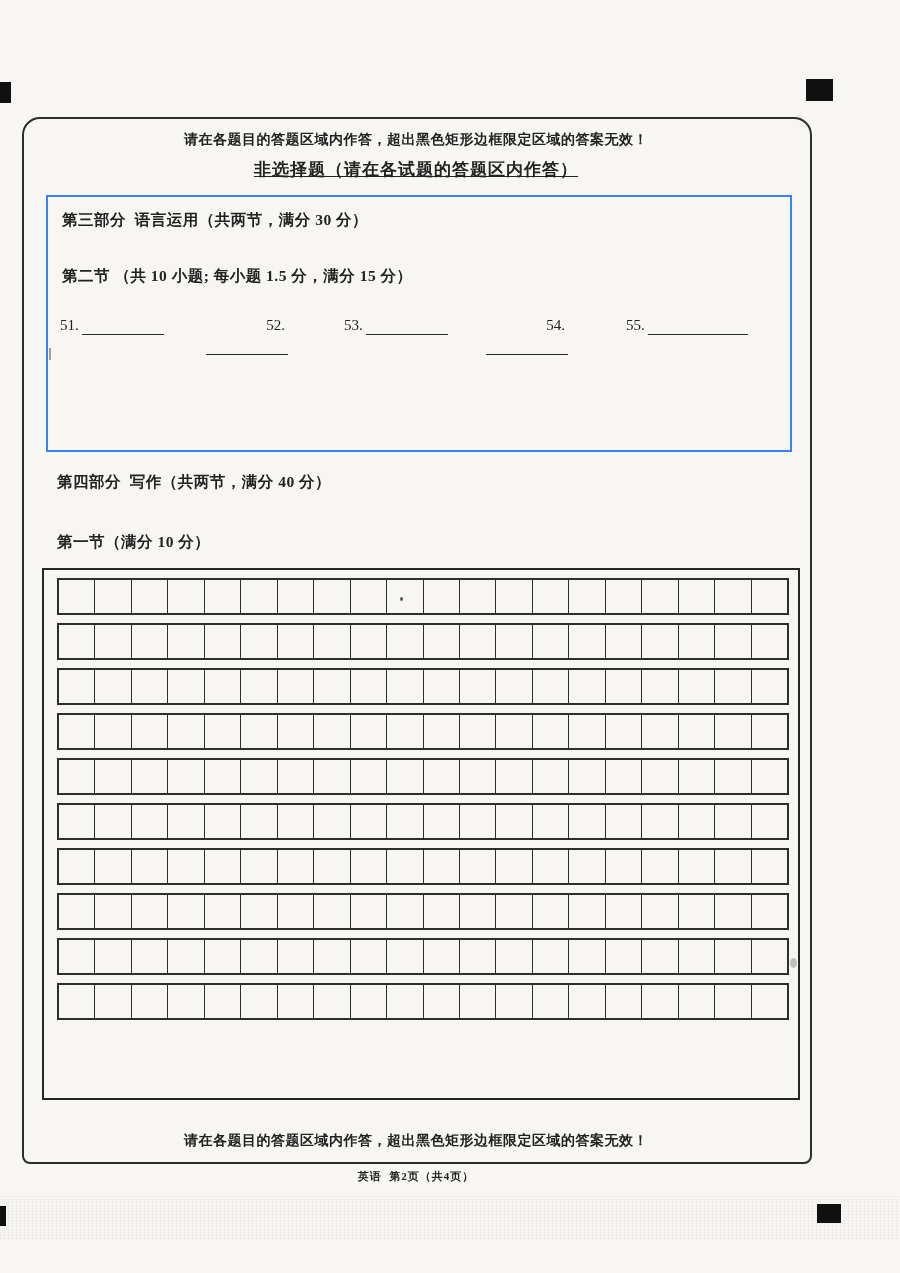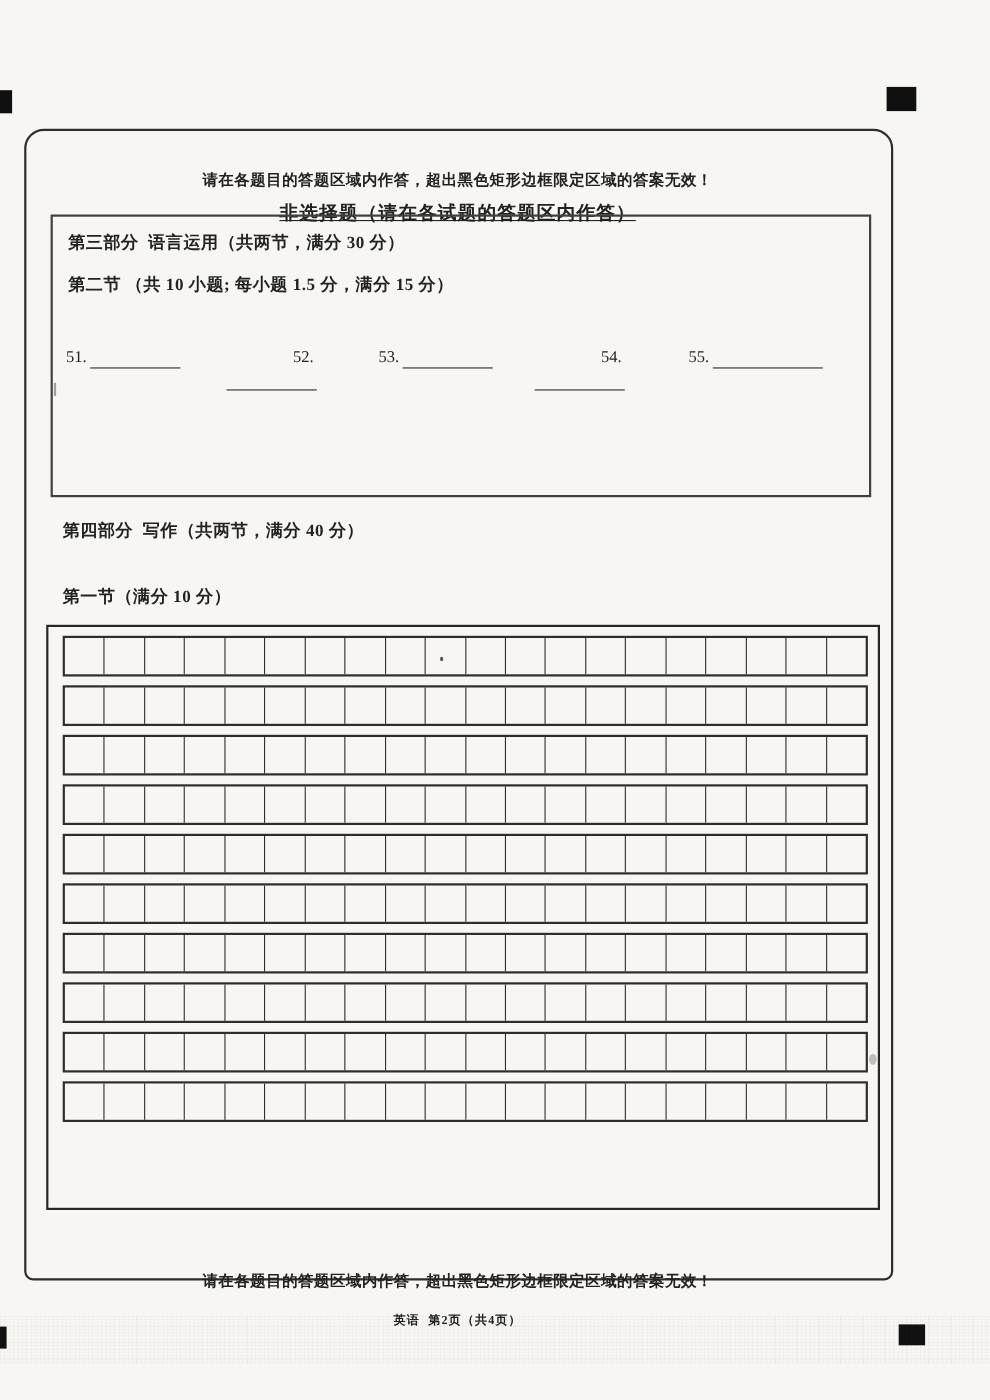--- a/index.html
+++ b/index.html
@@ -17,34 +17,34 @@
   .f-tr{left:806px;top:79px;width:27px;height:22px;}
   .f-br{left:817px;top:1204px;width:24px;height:19px;}
   .f-bl{left:0;top:1206px;width:6px;height:20px;}
 
   
   .page-outline{
     position:absolute;left:22px;top:117px;width:786px;height:1043px;
     border:2px solid #2d2d2d;border-radius:18px 18px 8px 8px;
   }
 
-  .centered-line{position:absolute;left:22px;width:788px;text-align:center;font-weight:bold;white-space:pre;margin-top:24px;}
+  .centered-line{position:absolute;left:22px;width:788px;text-align:center;font-weight:bold;white-space:pre;}
   .top-instruction{top:131px;font-size:14px;letter-spacing:.5px;}
   .section-heading{top:158px;font-size:17px;letter-spacing:1px;text-decoration:underline;}
   .bottom-instruction{top:1132px;font-size:14px;letter-spacing:.5px;}
   .footer-label{top:1169px;font-size:11px;letter-spacing:1px;}
 
   
   .part3-box{
     position:absolute;left:46px;top:195px;width:742px;height:253px;
-    border:2px solid #404040;background:transparent;
+    border:2px solid #3b82f6;background:transparent;
   }
   .part-title{position:absolute;font-weight:bold;font-size:15.5px;letter-spacing:.5px;white-space:pre;}
   .p3-title{left:14px;top:13px;}
-  .p3-subtitle{left:14px;top:52px;text-align:center;}
+  .p3-subtitle{left:14px;top:69px;text-align:center;}
 
   .blank-row{position:absolute;left:0;width:100%;height:28px;}
   .blank-row.r0{top:118px;}
   .blank-row.r1{top:180px;}
   .blank-item{position:absolute;display:flex;align-items:flex-end;font-size:15px;}
   .blank-num{margin-right:3px;line-height:20px;}
   .blank-line{display:inline-block;width:82px;height:19px;border-bottom:1.8px solid #2a2a2a;}
   .pos-0{left:12px;}.pos-1{left:158px;flex-direction:column;}.pos-2{left:296px;}.pos-3{left:438px;flex-direction:column;}.pos-4{left:578px;}
   .pos-4 .blank-line{width:100px;}
 

